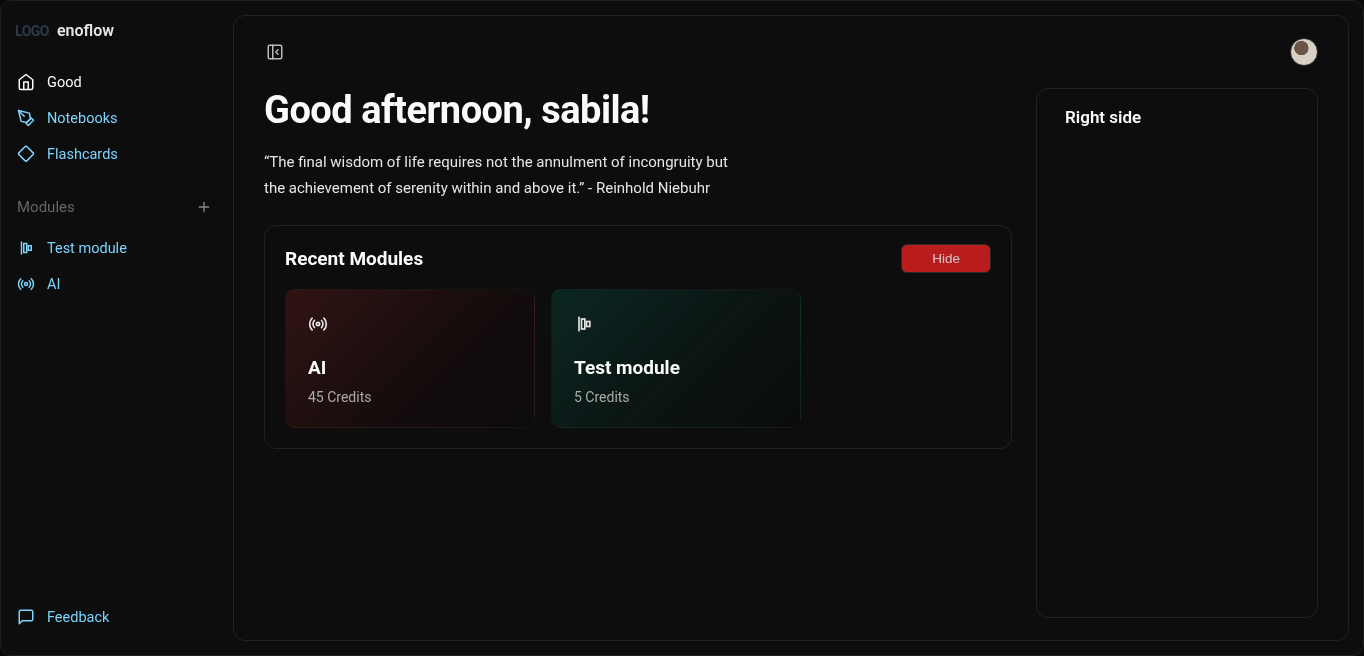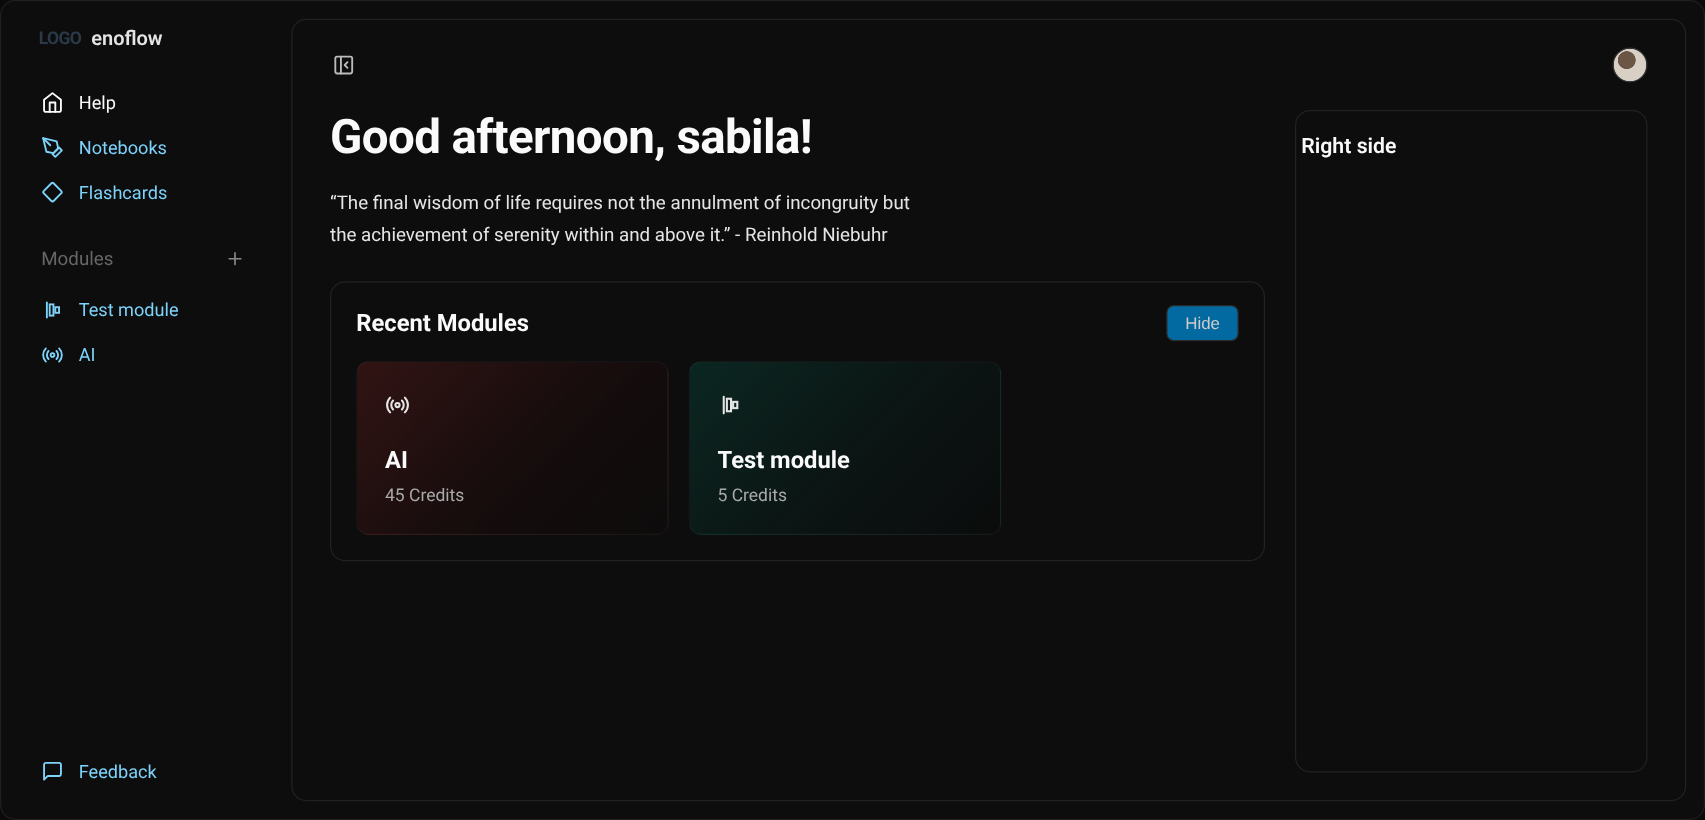--- a/index.html
+++ b/index.html
@@ -24,21 +24,21 @@
       border: 1px solid #1f1f1f;
       border-radius: 12px;
       background: #0d0d0d;
     }
 
     
     .sidebar {
       width: 228px;
       display: flex;
       flex-direction: column;
-      padding: 14px 20px;
+      padding: 14px 4px;
     }
 
     .logo-row {
       display: flex;
       align-items: center;
       gap: 8px;
       padding: 6px 10px 18px 10px;
     }
 
     .logo-text {
@@ -189,25 +189,25 @@
       margin-bottom: 16px;
     }
 
     .recent-title {
       font-size: 19px;
       font-weight: 700;
       color: #fafafa;
     }
 
     .hide-btn {
-      background: #0369a1;
+      background: #b91c1c;
       border: 1px solid #2a2a2a;
       border-radius: 6px;
       color: #ccc;
-      padding: 6px 14px;
+      padding: 6px 30px;
       font-size: 13.5px;
       cursor: pointer;
     }
 
     .module-cards {
       display: flex;
       gap: 16px;
     }
 
     .module-card {
@@ -241,21 +241,21 @@
 
     .card-credits {
       font-size: 14px;
       color: #aaa;
     }
 
     .right-col {
       width: 282px;
       border: 1px solid #222;
       border-radius: 12px;
-      padding: 18px 4px;
+      padding: 18px 28px;
     }
 
     .right-title {
       font-size: 17px;
       font-weight: 600;
       color: #fafafa;
     }
 
     svg {
       display: block;
@@ -273,21 +273,21 @@
     </div>
 
     <div class="nav-section">
       <div class="nav-item active">
         <span class="icon">
           <svg width="18" height="18" viewBox="0 0 24 24" fill="none" stroke="currentColor" stroke-width="2" stroke-linecap="round" stroke-linejoin="round">
               <path d="M3 9l9-7 9 7v11a2 2 0 0 1-2 2H5a2 2 0 0 1-2-2z"></path>
               <polyline points="9 22 9 12 15 12 15 22"></polyline>
             </svg>
         </span>
-        <span>Help</span>
+        <span>Good</span>
       </div>
       <div class="nav-item">
         <span class="icon">
           <svg width="18" height="18" viewBox="0 0 24 24" fill="none" stroke="currentColor" stroke-width="2" stroke-linecap="round" stroke-linejoin="round">
               <path d="M12 19l7-7 3 3-7 7-3-3z"></path>
               <path d="M18 13l-1.5-7.5L2 2l3.5 14.5L13 18l5-5z"></path>
               <path d="M2 2l7.586 7.586"></path>
             </svg>
         </span>
         <span>Notebooks</span>

